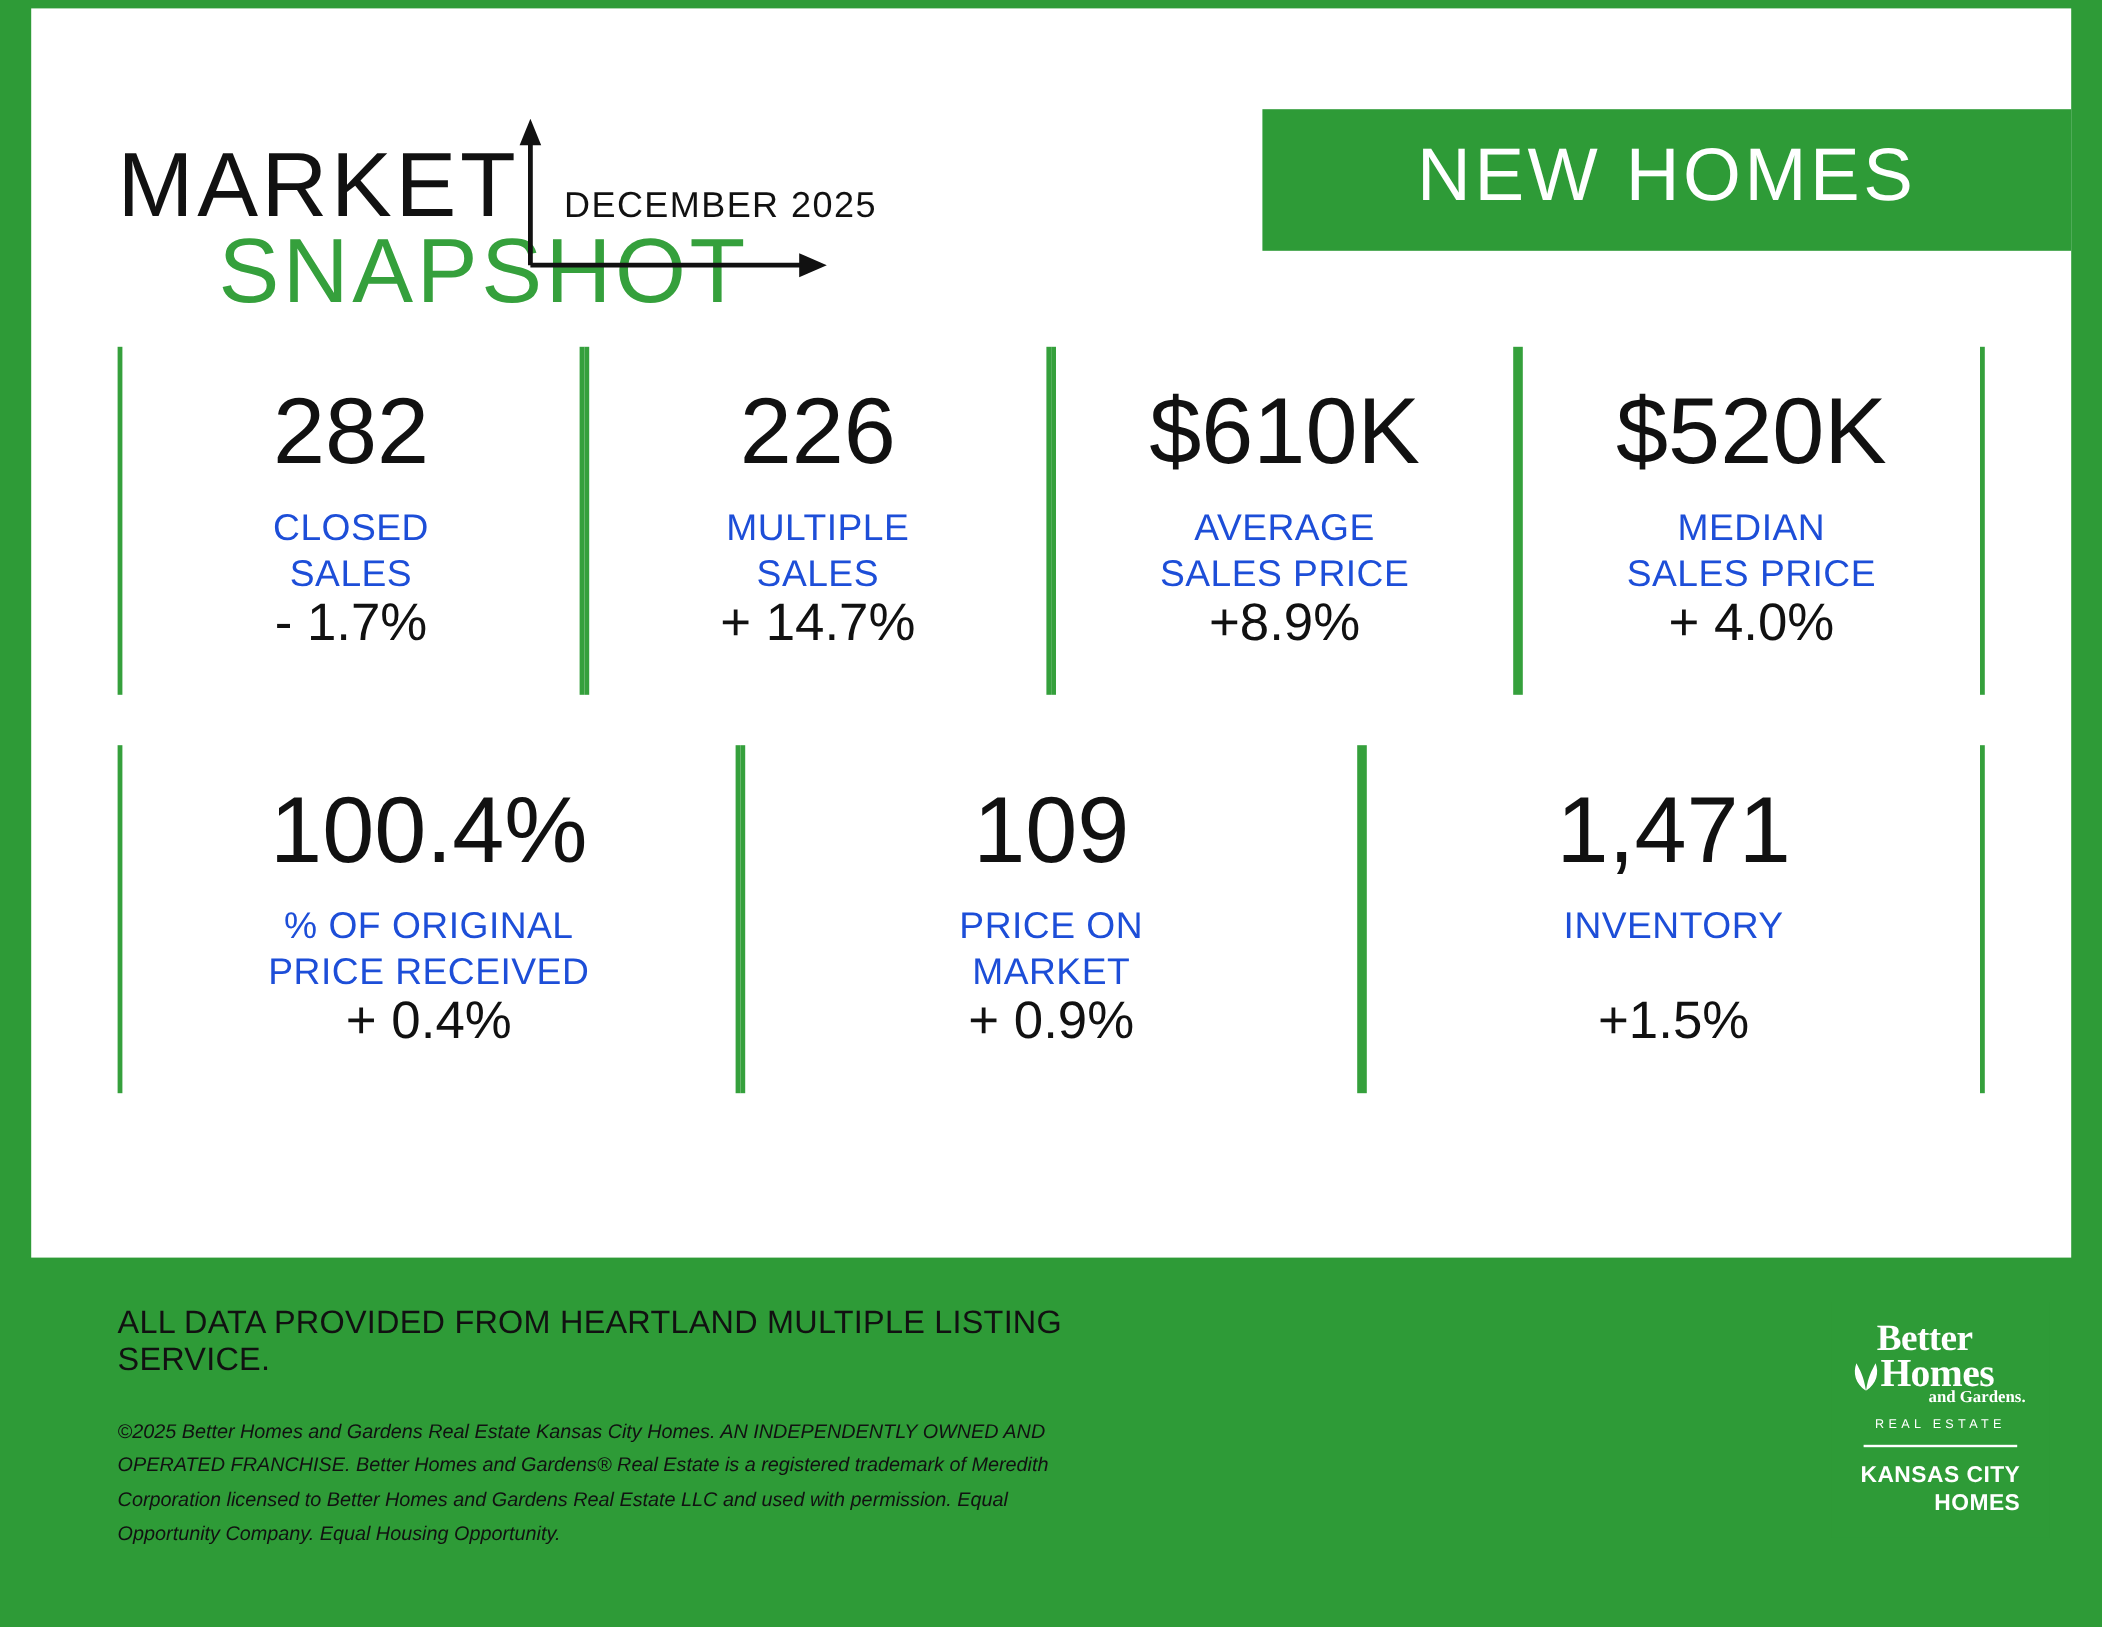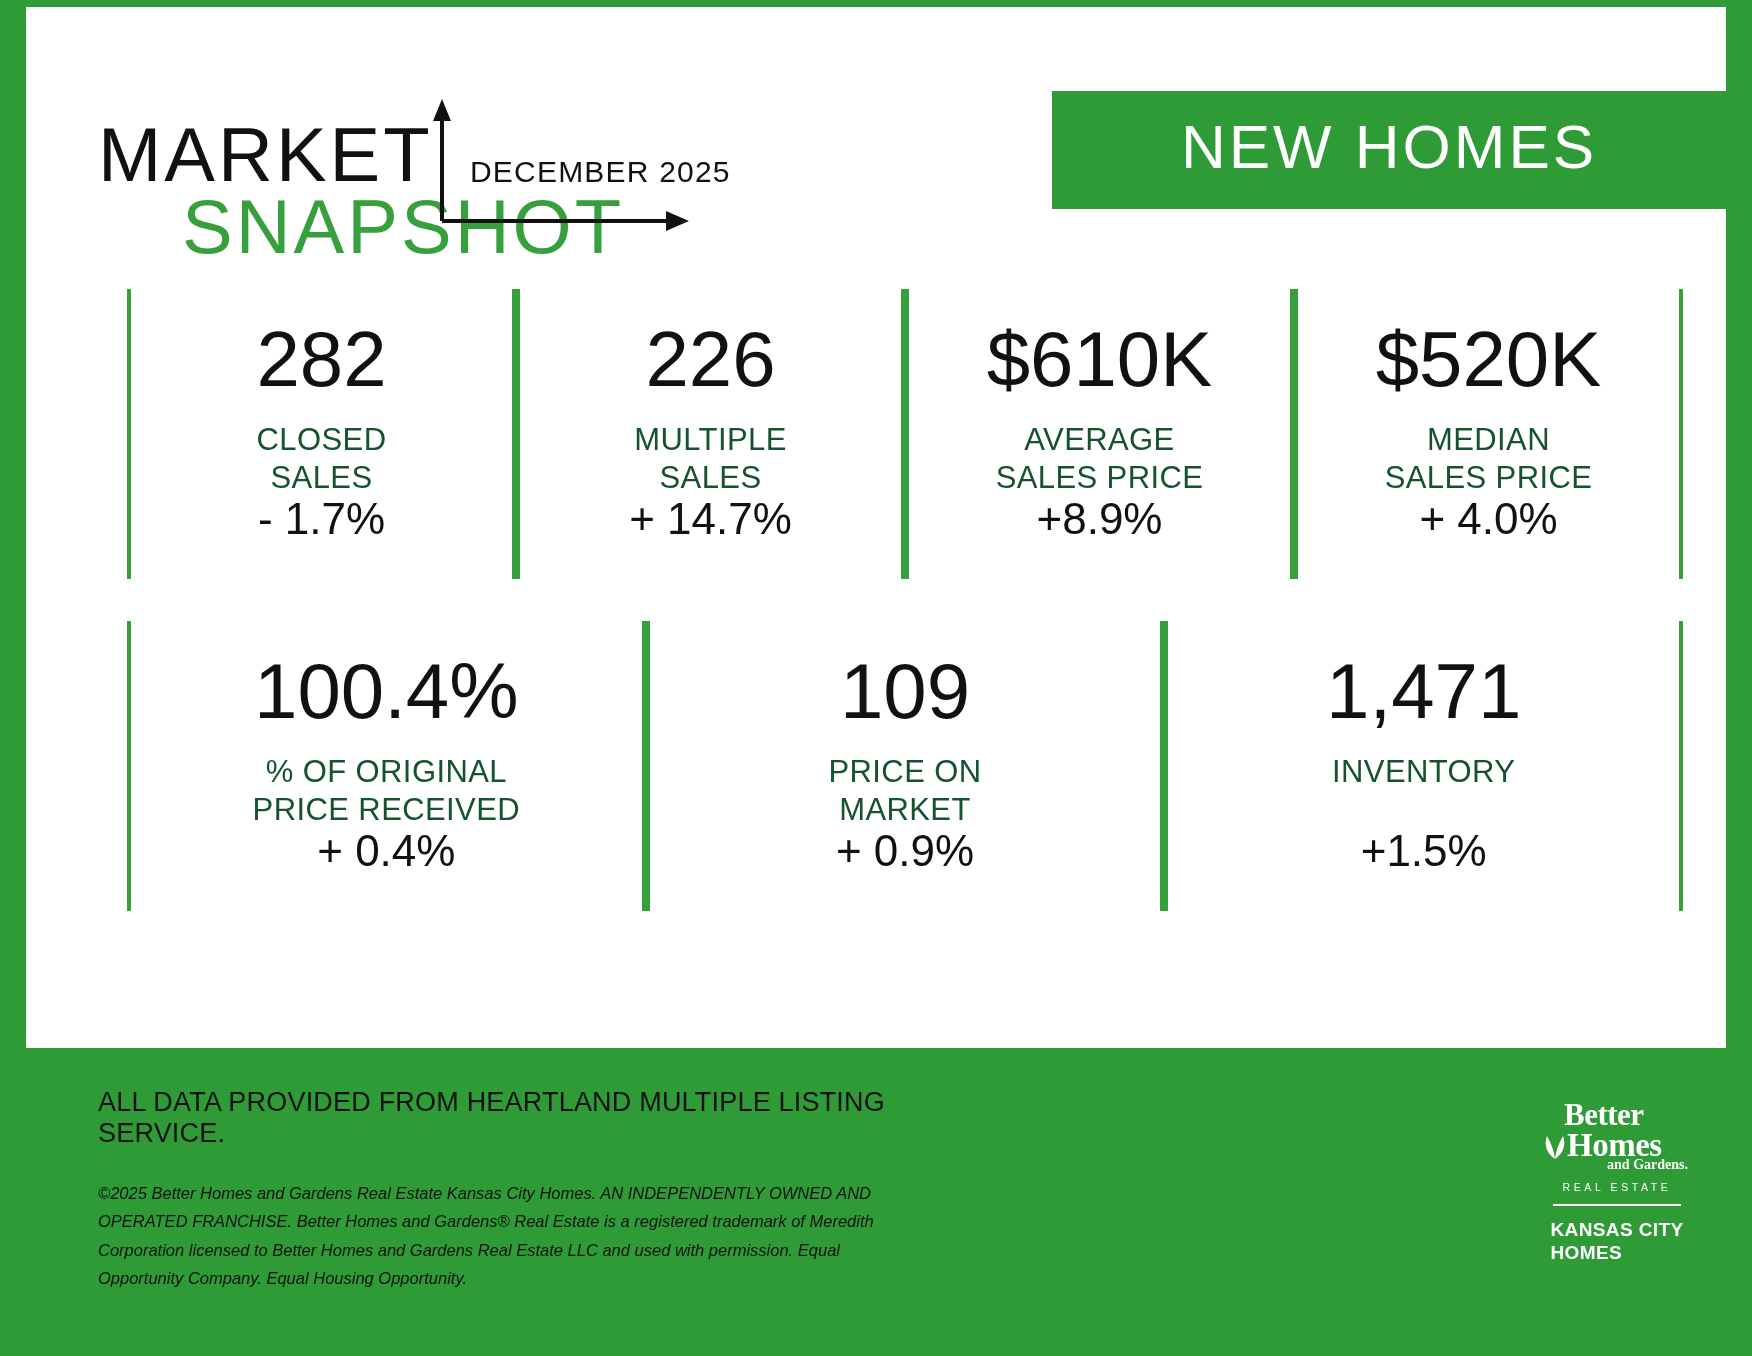--- a/index.html
+++ b/index.html
@@ -106,21 +106,20 @@
     line-height: 1;
     padding-bottom: 6px;
   }
 
   
   .grid {
     position: absolute;
     left: 72px;
     top: 282px;
     width: 1556px;
-    margin-left: 29px;
   }
   .stat-row {
     display: flex;
     width: 100%;
     height: 290px;
   }
   .stat-row.row2 {
     margin-top: 42px;
   }
   .stat-cell {
@@ -151,21 +150,21 @@
     color: #111111;
     line-height: 1.18;
     letter-spacing: 0px;
     margin-top: 24px;
     font-family: "Liberation Sans", sans-serif;
     white-space: nowrap;
   }
   .stat-label {
     font-size: 31px;
     font-weight: 300;
-    color: #14532d;
+    color: #1d4ed8;
     line-height: 1.22;
     letter-spacing: 0.4px;
     text-align: center;
     margin-top: 16px;
     font-family: "Liberation Sans", sans-serif;
   }
   .stat-delta {
     font-size: 44px;
     font-weight: 300;
     color: #111111;
@@ -263,21 +262,21 @@
     background: #ffffff;
     margin-top: 11px;
   }
   .logo-kc {
     font-family: "Liberation Sans", sans-serif;
     font-size: 19px;
     font-weight: bold;
     letter-spacing: 0.4px;
     margin-top: 12px;
     line-height: 1.22;
-    text-align: left;
+    text-align: right;
   }
 </style>
 </head>
 <body>
 
 <div class="poster">
   <div class="sheet">
 
     <div class="header">
 

